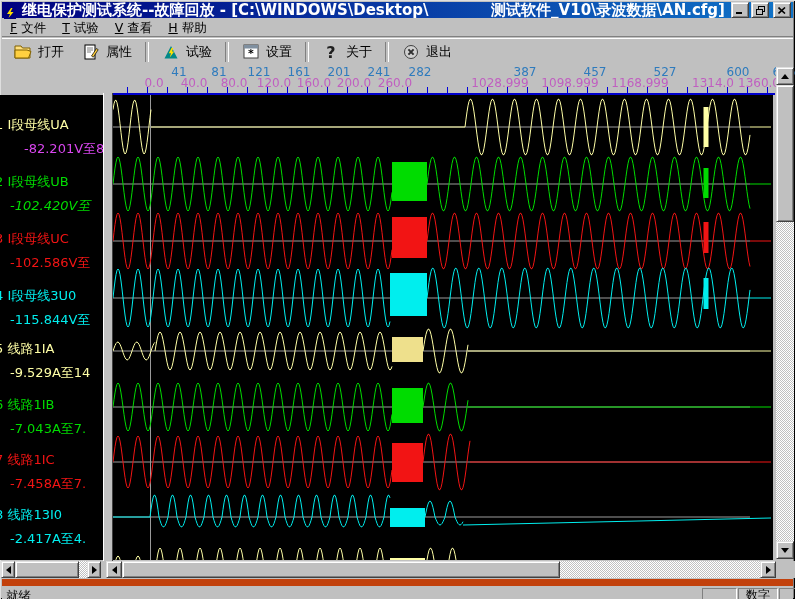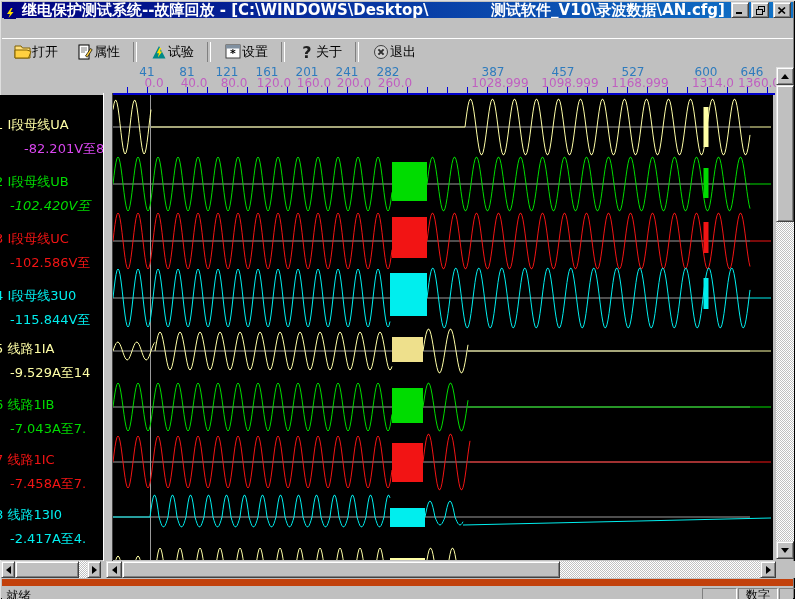--- a/index.html
+++ b/index.html
@@ -18,26 +18,26 @@
     border:1px solid;border-color:#dfdfdf #404040 #404040 #dfdfdf;
     box-shadow:inset 1px 1px 0 #fff,inset -1px -1px 0 #808080;}
   #btn-close{margin-left:2px;}
   
   #menubar{position:absolute;left:2px;top:19px;width:791px;height:17px;font-size:12.5px;
     border-bottom:1px solid #808080;}
   .menu-item{display:inline-block;padding:1px 8px;color:#000;}
   
   #toolbar{position:absolute;left:2px;top:38px;width:791px;height:26px;
     border-top:1px solid #fff;display:flex;align-items:center;padding-left:3px;box-sizing:border-box;}
-  .tbtn{display:inline-flex;align-items:center;height:24px;padding:0 9px;font-size:13px;color:#000;}
+  .tbtn{display:inline-flex;align-items:center;gap:6px;height:24px;padding:0 9px;font-size:13px;color:#000;}
   .tsep{width:2px;height:20px;border-left:1px solid #808080;border-right:1px solid #fff;margin:0 4px;}
   .ticon{width:18px;height:16px;display:inline-flex;align-items:center;justify-content:center;}
   
   #ruler{position:absolute;left:0;top:64px;width:795px;height:29px;font-size:12px;}
-  .ruler-sample{position:absolute;top:1px;transform:translateX(-50%);}
+  .ruler-sample{position:absolute;top:1px;transform:translateX(-50%);margin-left:32px;}
   .ruler-time{position:absolute;top:12px;transform:translateX(-50%);}
   .ruler-tick{position:absolute;top:23px;width:1px;height:6px;}
   
   #blue-top{position:absolute;left:104px;top:93px;width:671px;height:2px;background:#0000cc;}
   #sidebar{position:absolute;left:0;top:95px;width:103px;height:465px;background:#000;overflow:hidden;font-size:13px;}
   .ch-name,.ch-range{position:absolute;white-space:pre;line-height:14px;}
   #splitter{position:absolute;left:103px;top:93px;width:10px;height:468px;background:#c0c0c0;
     border-left:1px solid #fff;border-right:1px solid #404040;box-sizing:border-box;}
   #wave-wrap{position:absolute;left:113px;top:95px;width:660px;height:465px;background:#000;}
   
@@ -86,20 +86,21 @@
           <rect x="0.5" y="3.5" width="6" height="5" fill="#c0c0c0" stroke="#000"></rect>
         </svg>
       </span>
     <span class="winbtn" id="btn-close">
         <svg width="8" height="7" viewBox="0 0 8 7">
           <path d="M0.5 0.5 L7 6.5 M7 0.5 L0.5 6.5" stroke="#000" stroke-width="1.6"></path>
         </svg>
       </span>
   </div>
 
+  <div id="menubar"><span class="menu-item"><u>F</u> 文件</span><span class="menu-item"><u>T</u> 试验</span><span class="menu-item"><u>V</u> 查看</span><span class="menu-item"><u>H</u> 帮助</span></div>
 
   <div id="toolbar">
       <span class="tbtn">
         <span class="ticon">
           <svg width="18" height="15" viewBox="0 0 18 15">
             <path d="M1 2 h6 l1.5 2 H16 v10 H1 Z" fill="#ffe080" stroke="#806000"></path>
             <path d="M1 6 h12 l4 1.5 -2.5 6.5 H1 Z" fill="#ffd040" stroke="#806000"></path>
           </svg>
         </span>
         <span>打开</span>

